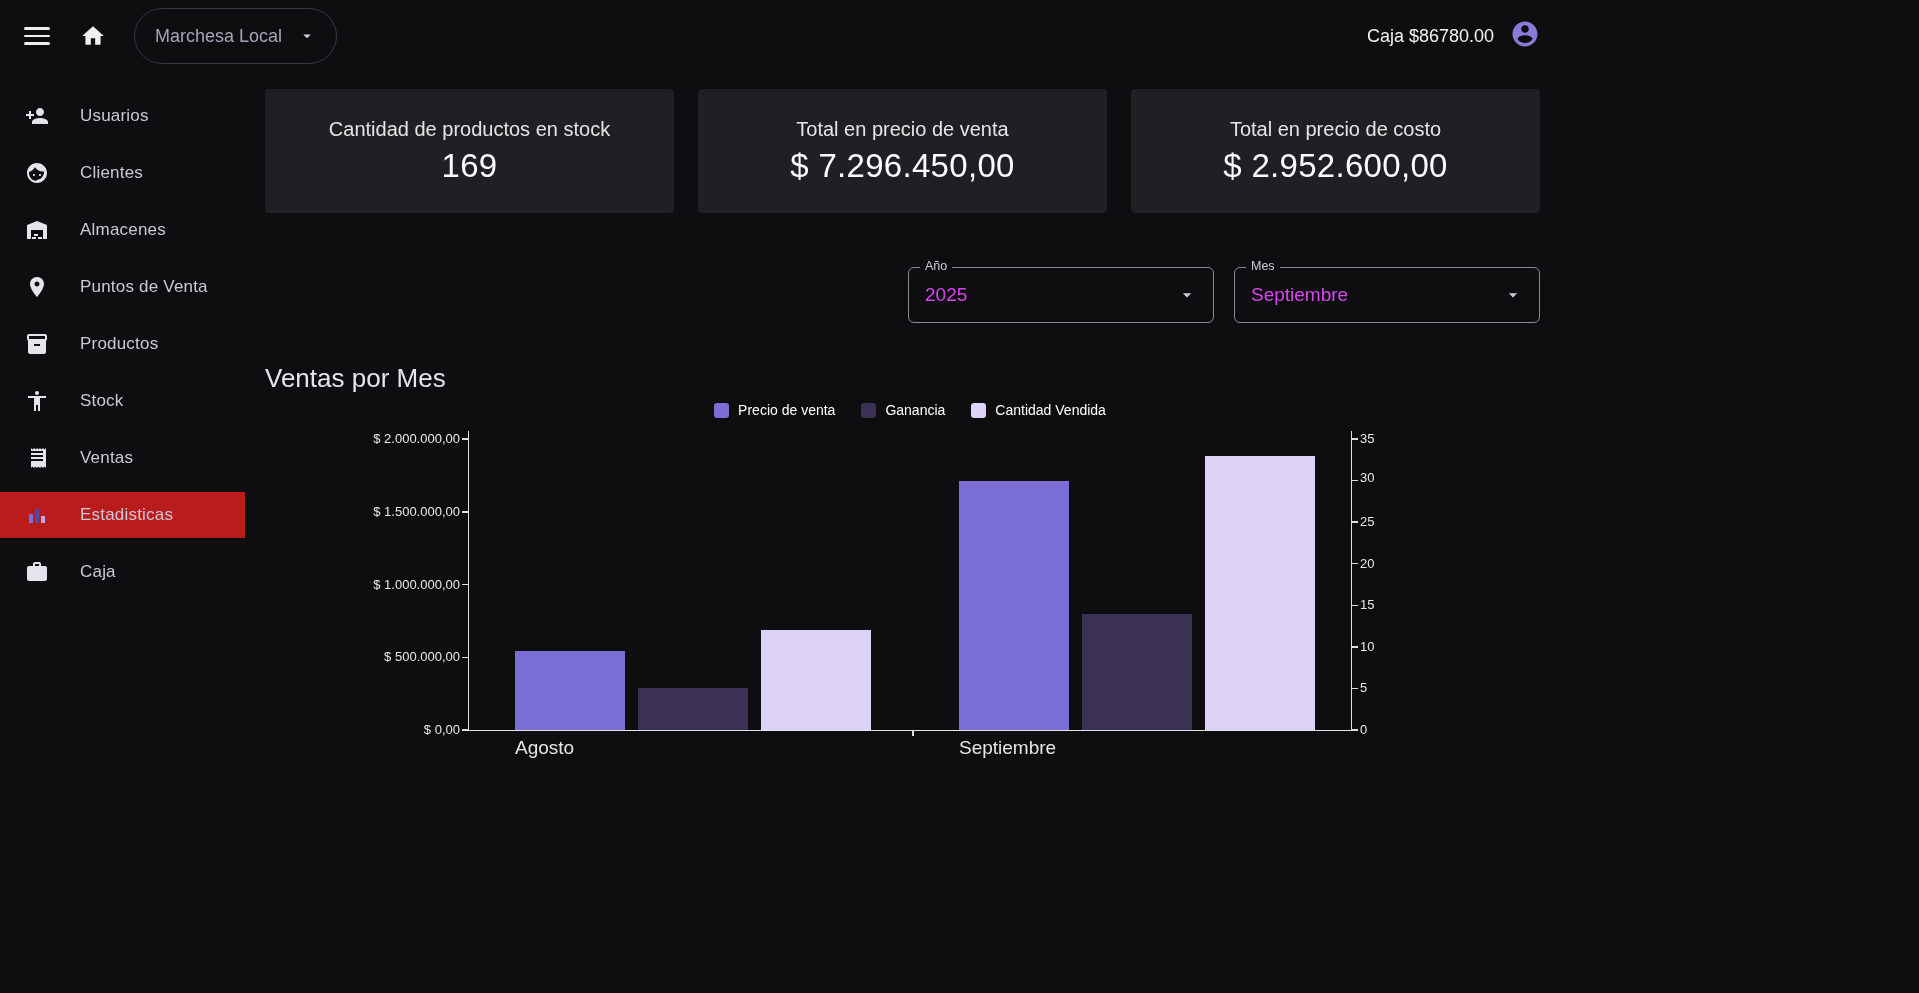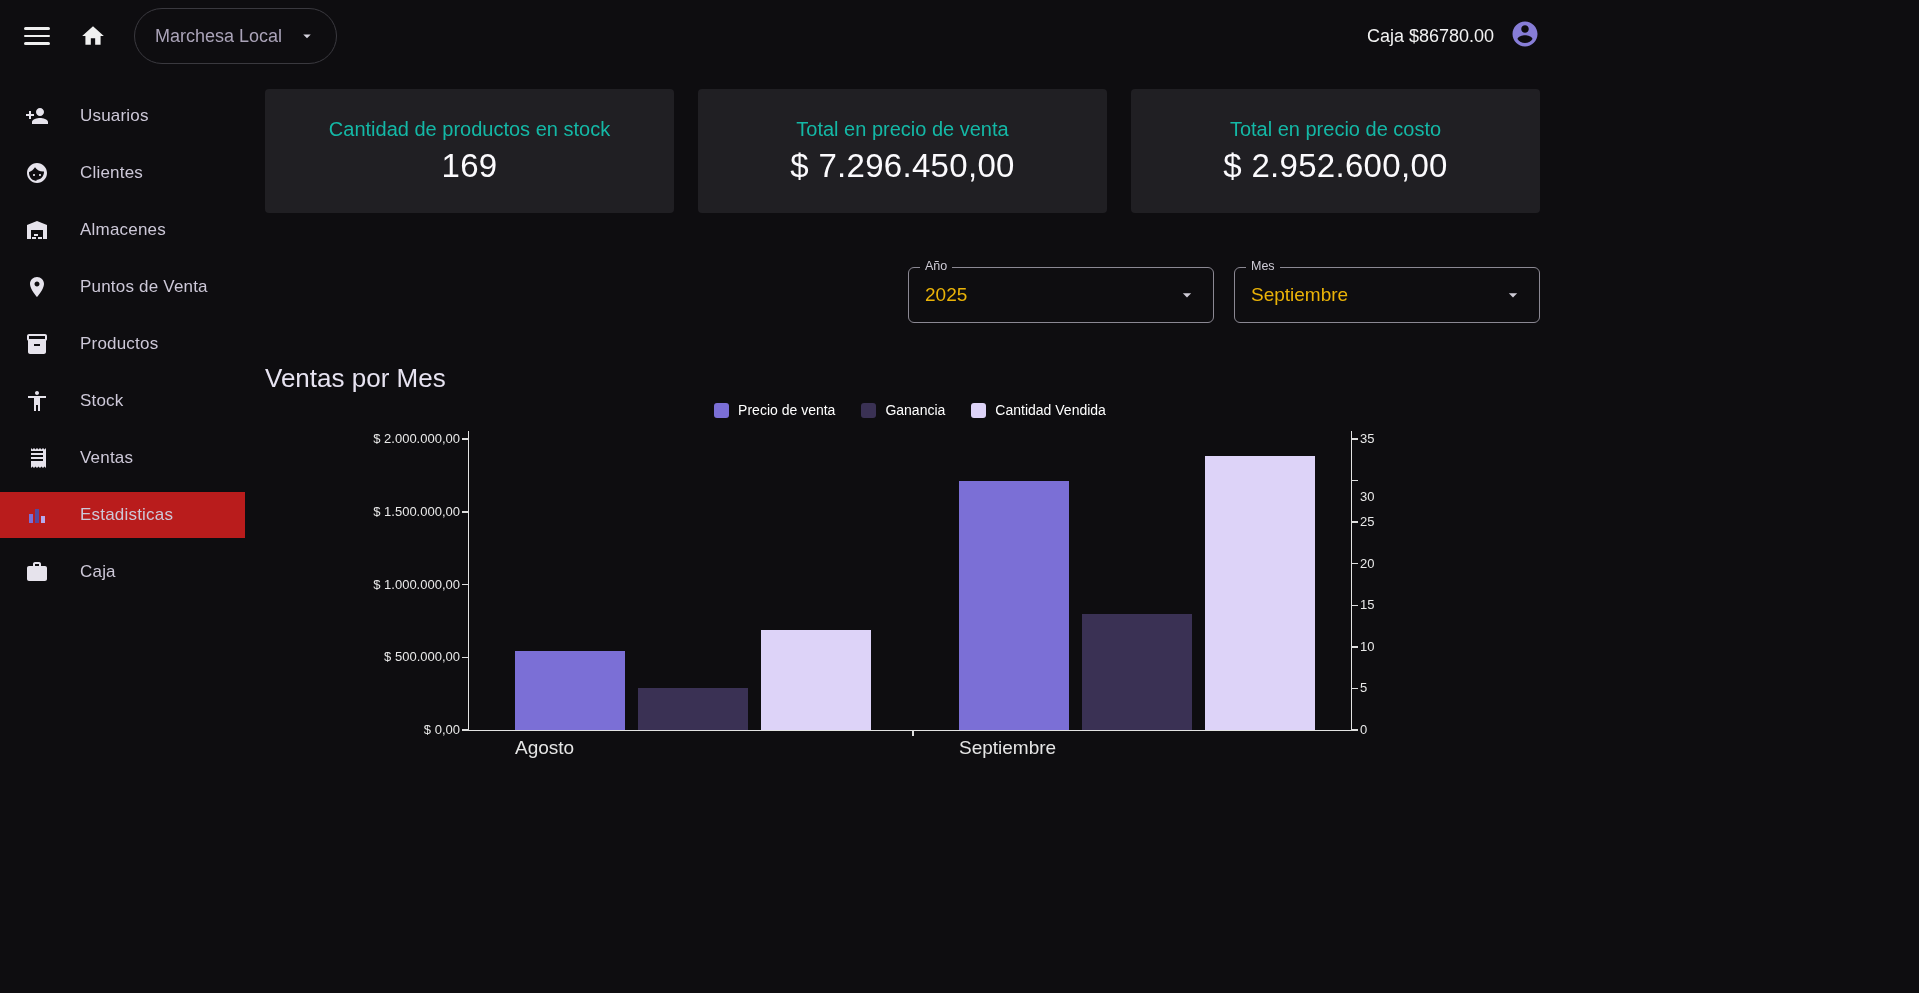--- a/index.html
+++ b/index.html
@@ -24,29 +24,29 @@
                padding-left:25px; cursor:pointer; }
   .side-item.active { background:#b91c1c; }
   .side-label { font-size:17px; color:#cdc8d8; letter-spacing:.2px; }
   .icon svg { display:block; }
 
   
   .main { position:absolute; top:72px; left:245px; width:1323px; padding-left:20px; }
   .stats-row { display:flex; gap:24px; margin-top:17px; width:1275px; }
   .stat-card { width:409px; height:124px; background:#201f23; border-radius:4px;
                display:flex; flex-direction:column; align-items:center; justify-content:center; gap:6px; }
-  .stat-title { font-size:20px; color:#14b8a6; }
+  .stat-title { font-size:20px; color:#e5e5e5; }
   .stat-value { font-size:33px; color:#fbfafd; letter-spacing:.3px; }
 
   .filters-row { width:1275px; margin-top:54px; display:flex; justify-content:flex-end; gap:20px; }
   .select { position:relative; width:306px; height:56px; border:1px solid #8b8893; border-radius:6px;
             display:flex; align-items:center; padding:0 16px; cursor:pointer; }
   .select-label { position:absolute; top:-9px; left:11px; background:#0e0d10; padding:0 5px;
                   font-size:12.5px; color:#cfccd7; }
-  .select-value { font-size:19px; color:#eab308; }
+  .select-value { font-size:19px; color:#d946ef; }
   .select-arrow { margin-left:auto; }
 
   .chart-section { margin-top:40px; width:1275px; }
   .chart-title { font-size:26px; color:#e7e3f1; font-weight:400; }
   .legend { margin:8px 0 0 203px; width:884px; display:flex; justify-content:center; gap:26px; }
   .legend-item { display:flex; align-items:center; gap:9px; cursor:pointer; }
   .legend-swatch { width:15px; height:15px; border-radius:3px; }
   .legend-label { font-size:14px; color:#fff; }
 
   .plot { position:relative; margin:13px 0 16px 203px; width:884px; height:300px;
@@ -228,21 +228,21 @@
           <div class="tickL" style="bottom: 210.25px;">$ 1.500.000,00</div>
           <div class="markL" style="bottom: 217.5px;"></div>
           <div class="tickL" style="bottom: 137.5px;">$ 1.000.000,00</div>
           <div class="markL" style="bottom: 144.75px;"></div>
           <div class="tickL" style="bottom: 64.75px;">$ 500.000,00</div>
           <div class="markL" style="bottom: 72px;"></div>
           <div class="tickL" style="bottom: -8px;">$ 0,00</div>
           <div class="markL" style="bottom: -0.75px;"></div>
           <div class="tickR" style="bottom: 283px;">35</div>
           <div class="markR" style="bottom: 290.25px;"></div>
-          <div class="tickR" style="bottom: 225px;">30</div>
+          <div class="tickR" style="bottom: 244px;">30</div>
           <div class="markR" style="bottom: 248.679px;"></div>
           <div class="tickR" style="bottom: 199.857px;">25</div>
           <div class="markR" style="bottom: 207.107px;"></div>
           <div class="tickR" style="bottom: 158.286px;">20</div>
           <div class="markR" style="bottom: 165.536px;"></div>
           <div class="tickR" style="bottom: 116.714px;">15</div>
           <div class="markR" style="bottom: 123.964px;"></div>
           <div class="tickR" style="bottom: 75.1429px;">10</div>
           <div class="markR" style="bottom: 82.3929px;"></div>
           <div class="tickR" style="bottom: 33.5714px;">5</div>

